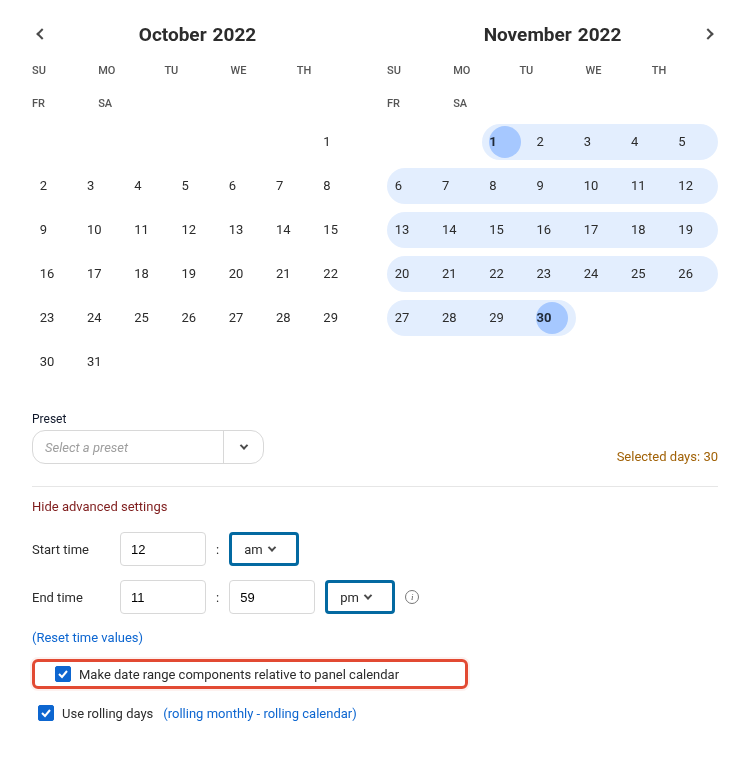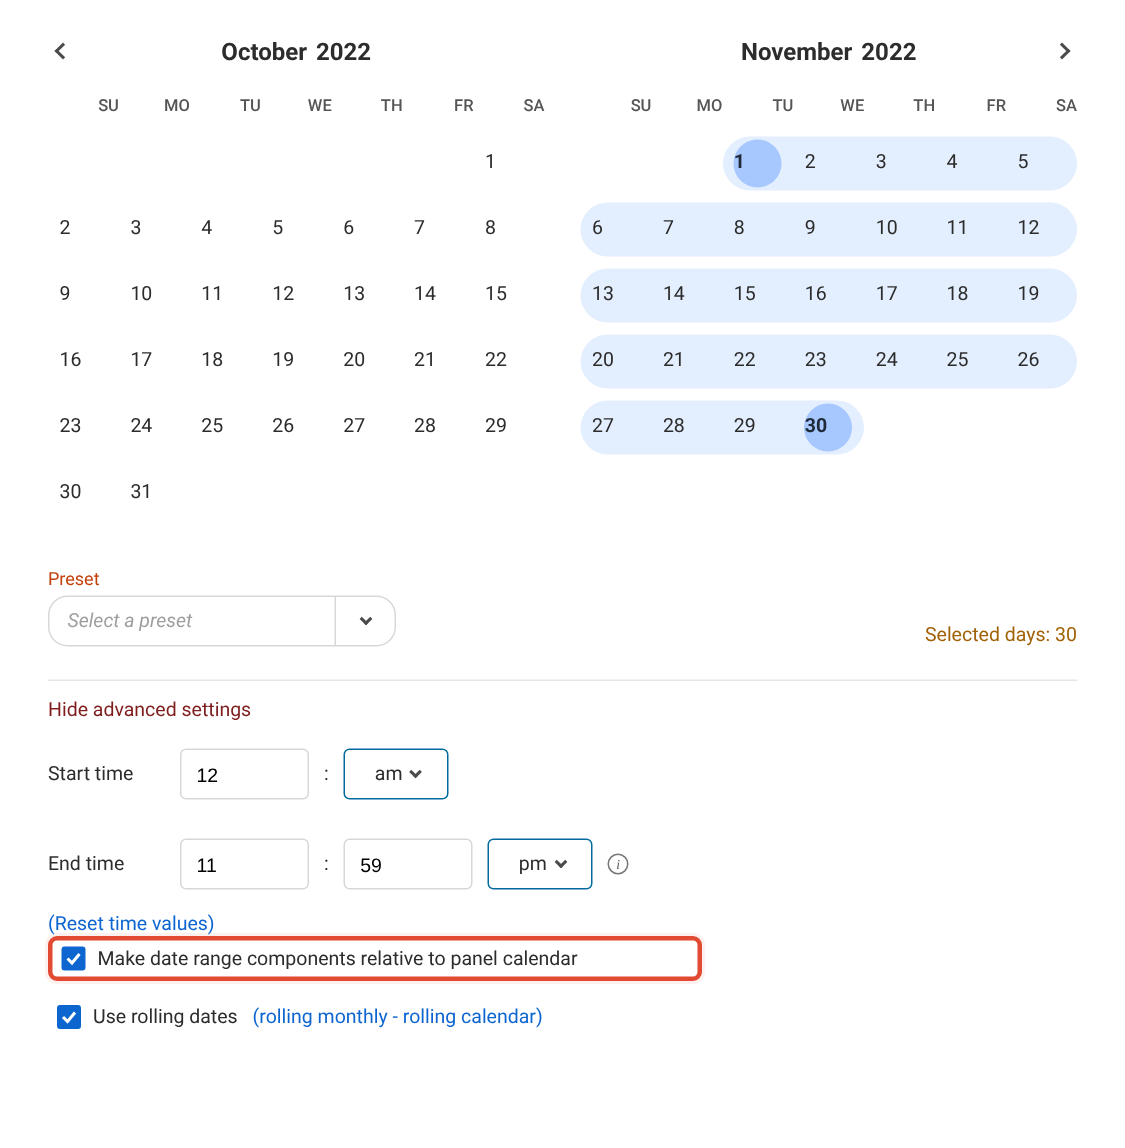--- a/index.html
+++ b/index.html
@@ -23,21 +23,21 @@
   }
   .cal-header {
     display: flex;
     align-items: center;
     justify-content: center;
     position: relative;
     height: 28px;
     margin-bottom: 6px;
   }
   .cal-title {
-    font-size: 16px;
+    font-size: 19px;
     font-weight: 700;
     color: #2c2c2c;
   }
   .cal-title .year { margin-left: 6px; }
   .nav-btn {
     position: absolute;
     top: 0;
     width: 20px;
     height: 28px;
     display: flex;
@@ -51,22 +51,22 @@
     display: inline-block;
     width: 8px; height: 8px;
     border-top: 2px solid #4b4b4b;
     border-right: 2px solid #4b4b4b;
   }
   .chev-left { transform: rotate(-135deg); }
   .chev-right { transform: rotate(45deg); }
   .chev-down { transform: rotate(135deg) translate(-1px,1px); width:6px; height:6px;}
   .grid {
     display: grid;
-    grid-template-columns: repeat(7, 1fr);
-    text-align: right;
+    grid-template-columns: repeat(5, 1fr);
+    text-align: left;
   }
   .dow {
     font-size: 11px;
     font-weight: 500;
     color: #555;
     padding: 10px 0 10px;
     text-transform: uppercase;
   }
   .weekrow {
     display: grid;
@@ -107,21 +107,21 @@
   }
   
   .preset-row {
     display: flex;
     justify-content: space-between;
     align-items: flex-end;
     margin-top: 6px;
   }
   .preset-label {
     font-size: 12px;
-    color: #c2410c;
+    color: #0f172a;
     margin-bottom: 4px;
   }
   .preset-select {
     display: flex;
     align-items: center;
     border: 1px solid #d8d8d8;
     border-radius: 13px;
     height: 34px;
     width: 232px;
     background: #fff;
@@ -149,21 +149,21 @@
   hr.sep {
     border: none;
     border-top: 1px solid #e6e6e6;
     margin: 22px 0 12px;
   }
   .link {
     color: #7f1d1d;
     font-size: 13px;
     cursor: pointer;
   }
-  .times { margin-top: 18px; display: grid; row-gap: 26px; }
+  .times { margin-top: 18px; display: grid; row-gap: 14px; }
   .time-row {
     display: flex;
     align-items: center;
     gap: 10px;
   }
   .time-label {
     width: 78px;
     font-size: 13px;
     color: #2c2c2c;
   }
@@ -172,29 +172,29 @@
     border: 1px solid #d8d8d8;
     border-radius: 4px;
     padding: 0 10px;
     font-size: 13px;
     width: 86px;
     background: #fff;
   }
   .colon { color: #2c2c2c; }
   .ampm {
     height: 34px;
-    border: 1px solid #0369a1;
+    border: 3px solid #0369a1;
     border-radius: 4px;
     padding: 0 10px 0 12px;
     font-size: 13px;
     width: 70px;
     background: #fff;
     display: flex;
     align-items: center;
-    justify-content: center;
+    justify-content: flex-start;
     cursor: pointer;
     gap: 6px;
   }
   .info-icon {
     width: 14px; height: 14px; border: 1px solid #777; border-radius: 50%;
     display: inline-flex; align-items: center; justify-content: center;
     font-size: 9px; color:#555; font-style: italic; font-family: Georgia, serif;
   }
   .reset-link {
     color: #0d66d0;
@@ -218,24 +218,25 @@
     display: inline-flex;
     align-items: center;
     justify-content: center;
     color: #fff;
     cursor: pointer;
   }
   .cb svg { width: 10px; height: 10px; }
   .highlight-box {
     border: 3px solid #e24a33;
     border-radius: 6px;
-    padding: 4px 6px;
+    padding: 4px 20px;
     display: flex;
     align-items: center;
     gap: 8px;
+    margin-top: 14px;
     width: 436px;
     box-shadow: 0 0 0 2px rgba(226,74,51,0.08);
   }
   .rolling-hint { color:#0d66d0; cursor:pointer; margin-left:2px;}
 </style>
 </head>
 <body>
 
 
 
@@ -568,18 +569,18 @@
   </span>
   <span>Make date range components relative to panel calendar</span>
 </div>
 
 <div class="checkbox-row">
   <span class="cb">
     <svg viewBox="0 0 10 10">
         <path d="M1 5 L4 8 L9 2" stroke="#fff" stroke-width="2" fill="none"></path>
       </svg>
   </span>
-  <span>Use rolling dates</span>
+  <span>Use rolling days</span>
   <span class="rolling-hint">(rolling monthly - rolling calendar)</span>
 </div>
 
 
 
 
 </body></html>

